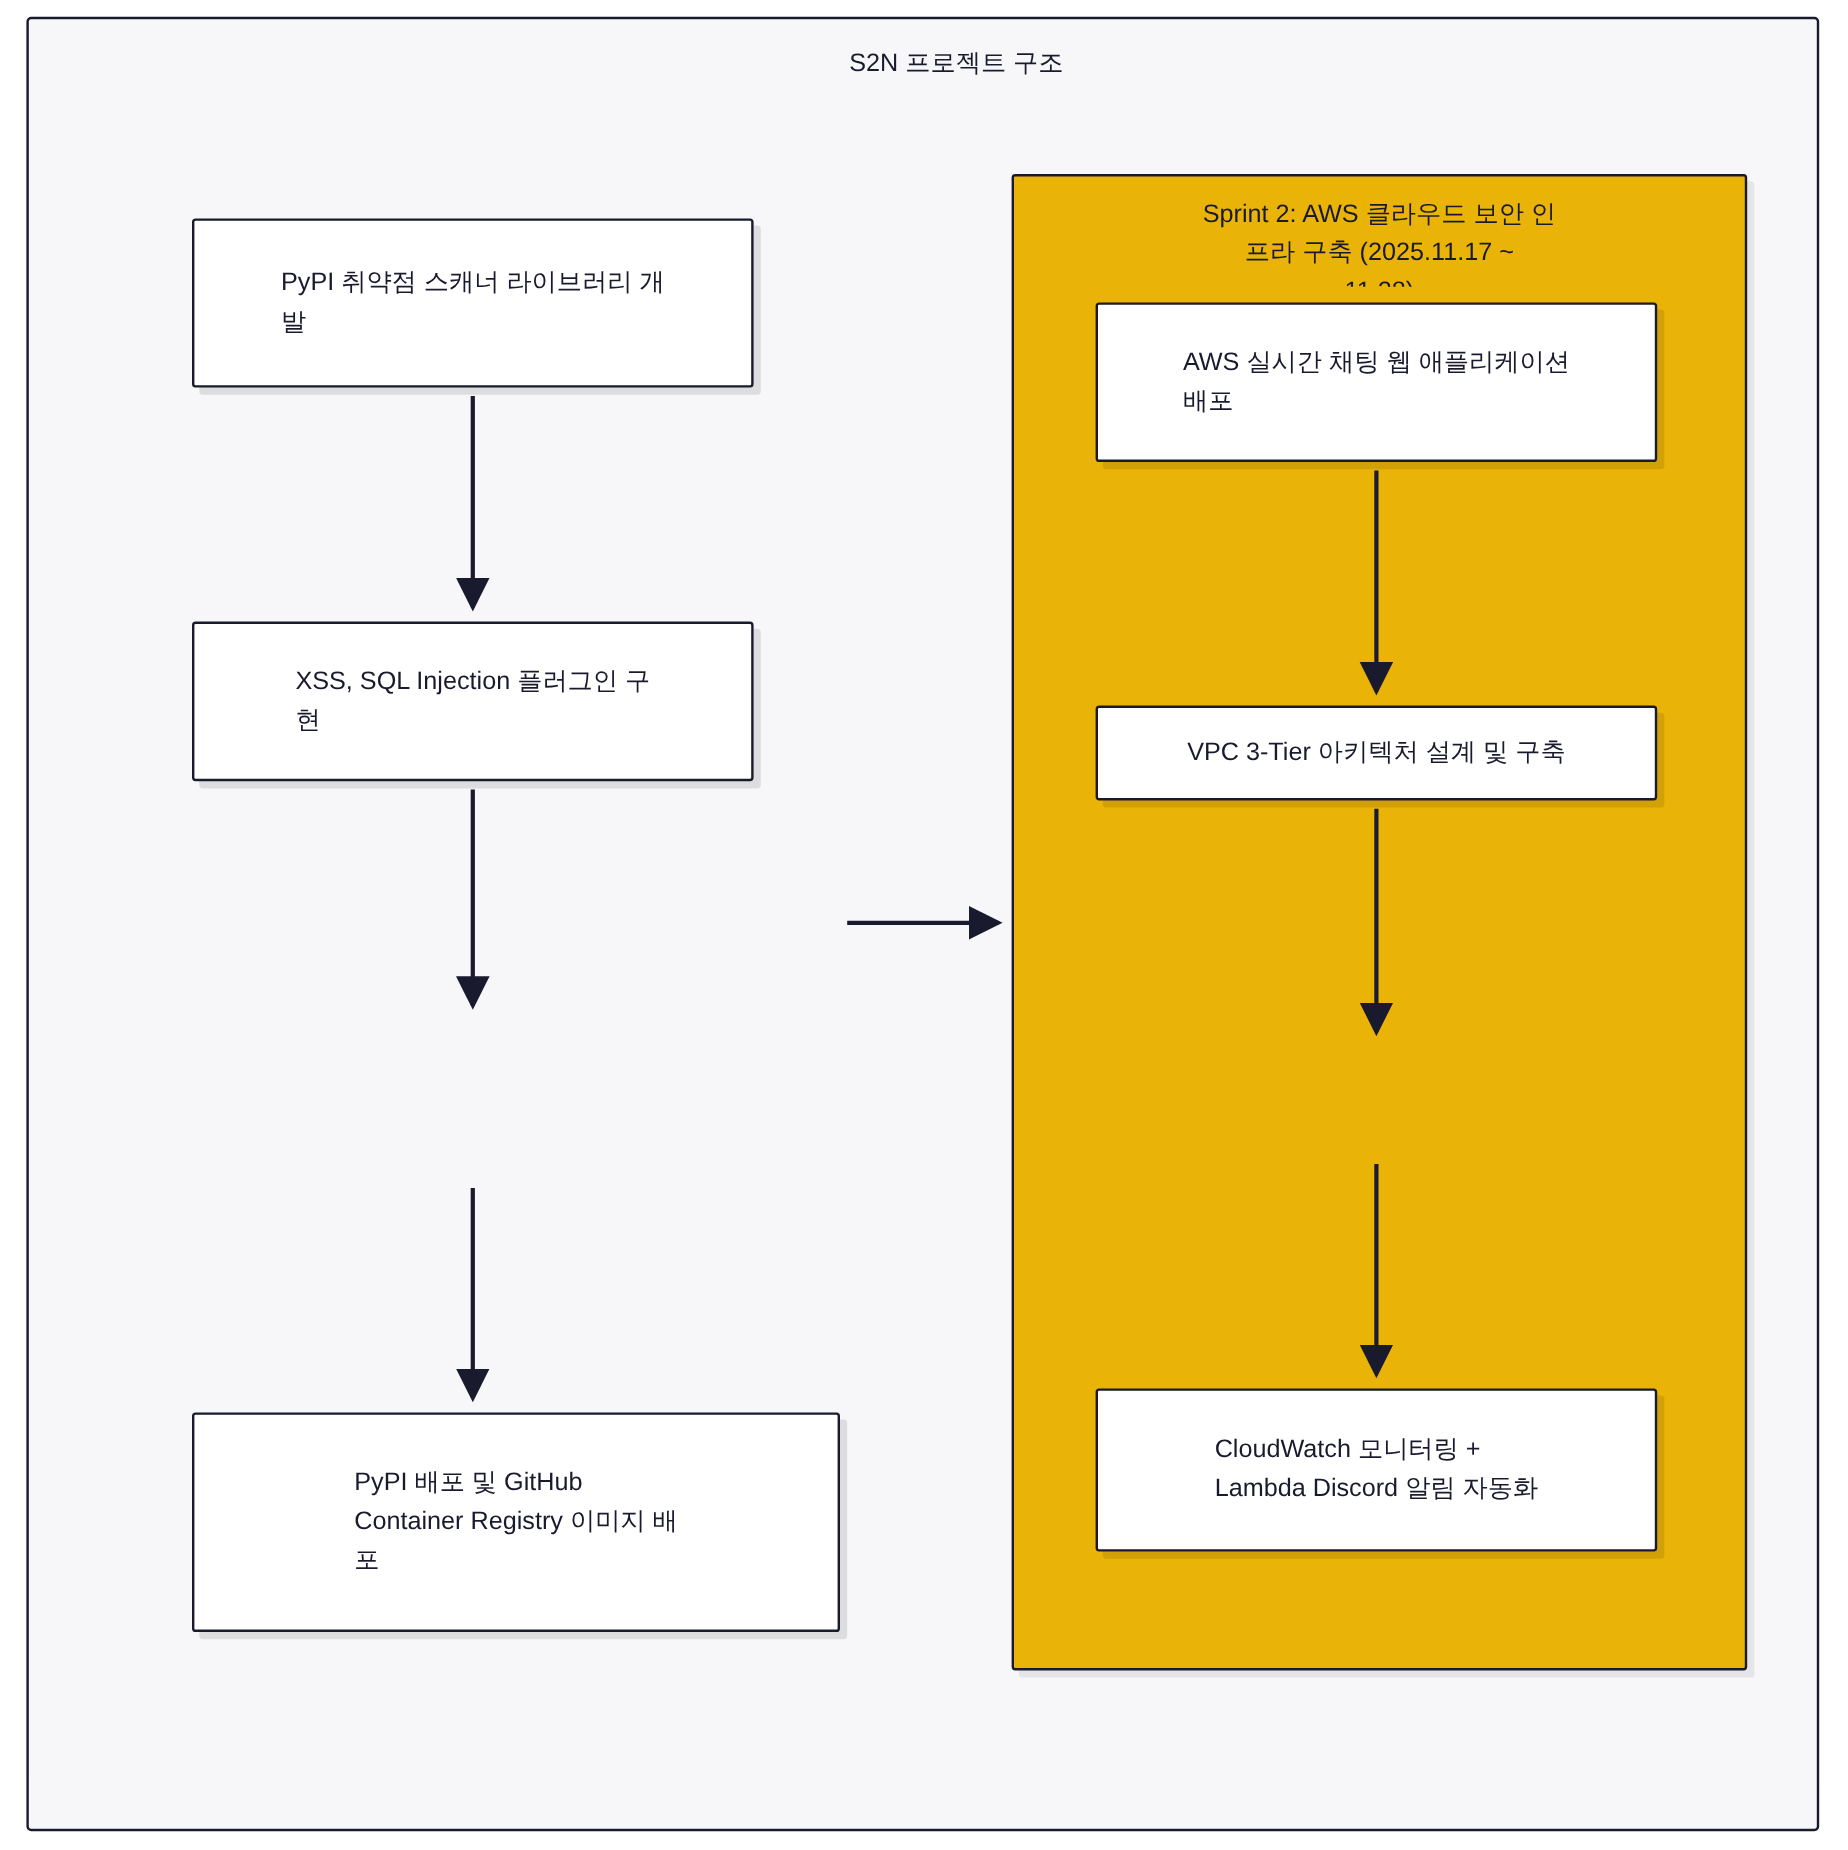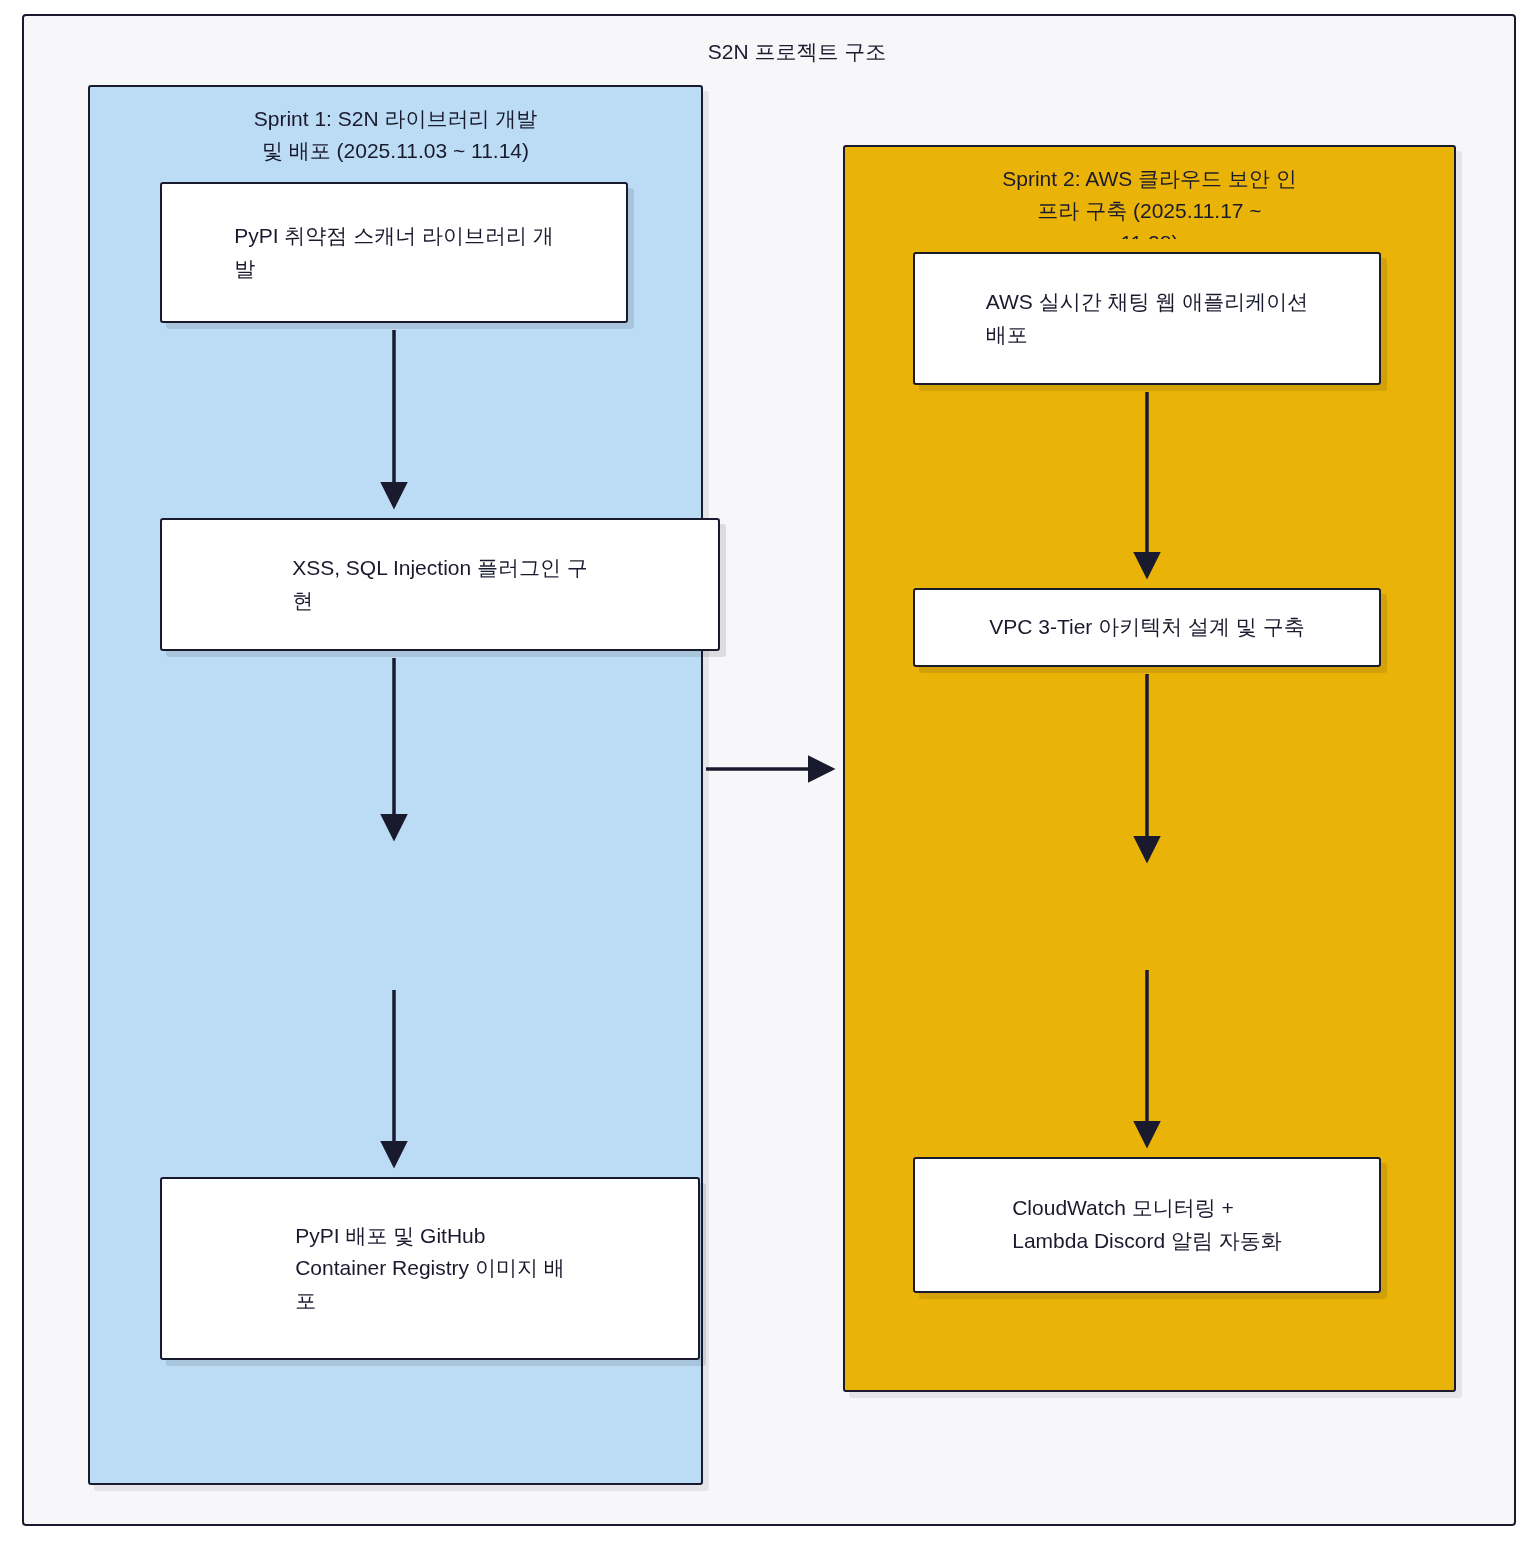--- a/index.html
+++ b/index.html
@@ -92,21 +92,21 @@
     justify-content: center;
     font-size: 21px;
     line-height: 1.55;
     color: #1a1a2e;
     padding: 16px 16px;
     white-space: pre-line;
   }
 
   
   #n1 { left: 160px; top: 182px;  width: 468px; height: 141px; }
-  #n2 { left: 160px; top: 518px;  width: 560px; height: 133px; }
+  #n2 { left: 160px; top: 518px;  width: 468px; height: 133px; }
   #n3 { left: 160px; top: 850px;  width: 468px; height: 133px; }
   #n4 { left: 160px; top: 1177px; width: 540px; height: 183px; }
 
   
   #m1 { left: 913px; top: 252px;  width: 468px; height: 133px; }
   #m2 { left: 913px; top: 588px;  width: 468px; height: 79px; }
   #m3 { left: 948px; top: 872px;  width: 398px; height: 91px; }
   #m4 { left: 913px; top: 1157px; width: 468px; height: 136px; }
 
   svg.arrows {
@@ -120,24 +120,20 @@
 </style>
 </head>
 <body>
 
 <div id="canvas">
 
   <div class="outer-box">
     <div class="outer-title">S2N 프로젝트 구조</div>
   </div>
 
-  <div class="subgraph sub1">
-    <div class="sub-title">Sprint 1: S2N 라이브러리 개발
-및 배포 (2025.11.03 ~ 11.14)</div>
-  </div>
 
   <div class="subgraph sub2">
     <div class="sub-title">Sprint 2: AWS 클라우드 보안 인
 프라 구축 (2025.11.17 ~
 11.28)</div>
   </div>
 
   <svg class="arrows" viewBox="0 0 1540 1542">
     <defs>
       <marker id="ah" markerWidth="10" markerHeight="10" refX="7" refY="4" orient="auto" markerUnits="strokeWidth">

